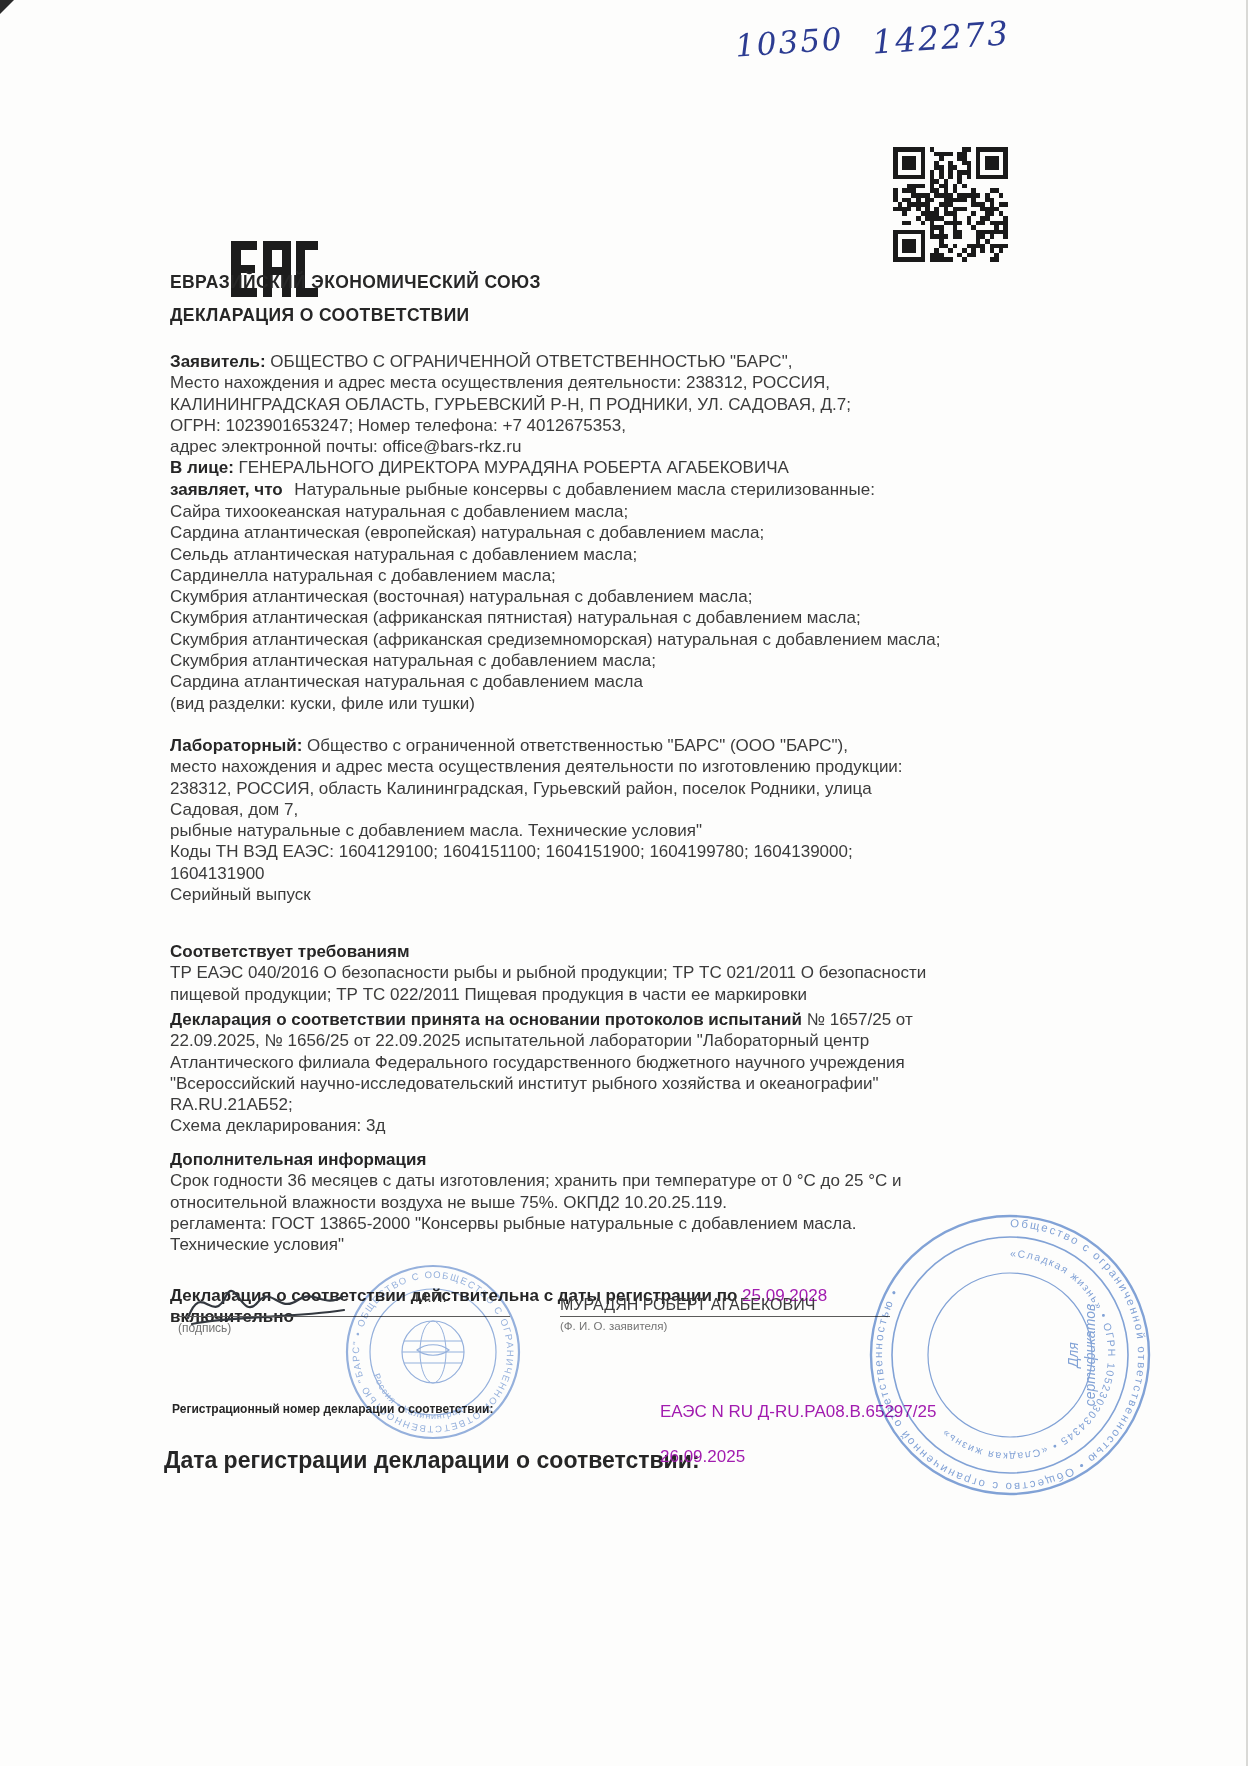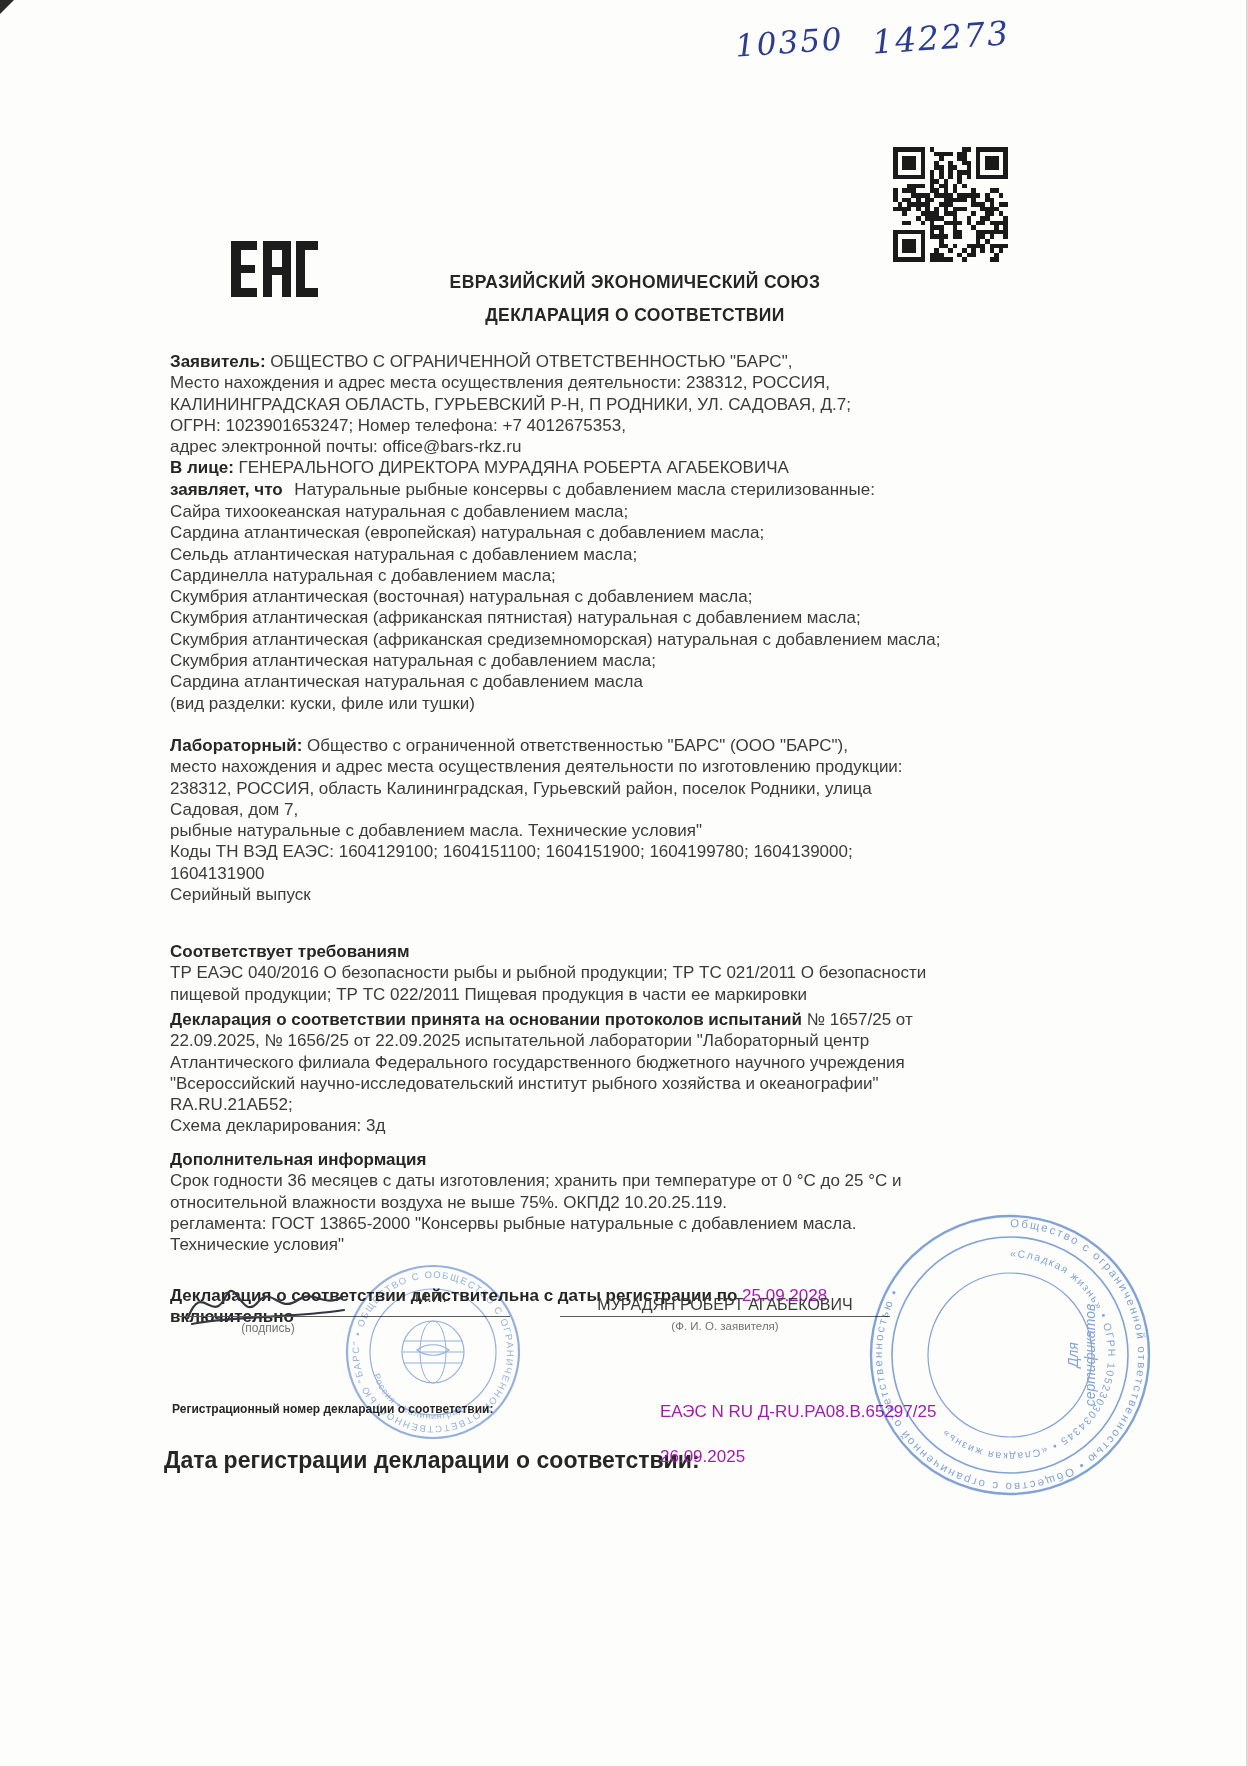--- a/index.html
+++ b/index.html
@@ -5,21 +5,21 @@
   html,body{margin:0;padding:0;background:#ffffff;}
   .page{
     position:relative;width:1248px;height:1766px;background:#fdfdfc;
     font-family:"Liberation Sans", sans-serif;color:#3b3b3b;overflow:hidden;
   }
   .abs{position:absolute;}
   .para{position:absolute;left:170px;width:930px;font-size:17px;line-height:21.3px;}
   .para div{line-height:21.3px;}
   .b{font-weight:bold;color:#262626;}
   .val{color:#a21caf;font-size:17px;}
-  .center{text-align:center;}
+  .center{text-align:left;}
   .title1{top:272px;font-size:17.5px;letter-spacing:.4px;}
   .title2{top:305px;font-size:17.5px;letter-spacing:.4px;}
   .hw{
     font-family:"DejaVu Serif", serif;font-style:italic;color:#2c3c92;
     letter-spacing:2px;transform:rotate(-4deg);
   }
   .hw-left{top:24px;left:735px;font-size:31px;}
   .hw-right{top:18px;left:872px;font-size:33px;}
   .sig-line{border-bottom:1.6px solid #5a5a5a;}
   .caption{font-size:12px;color:#737373;}

